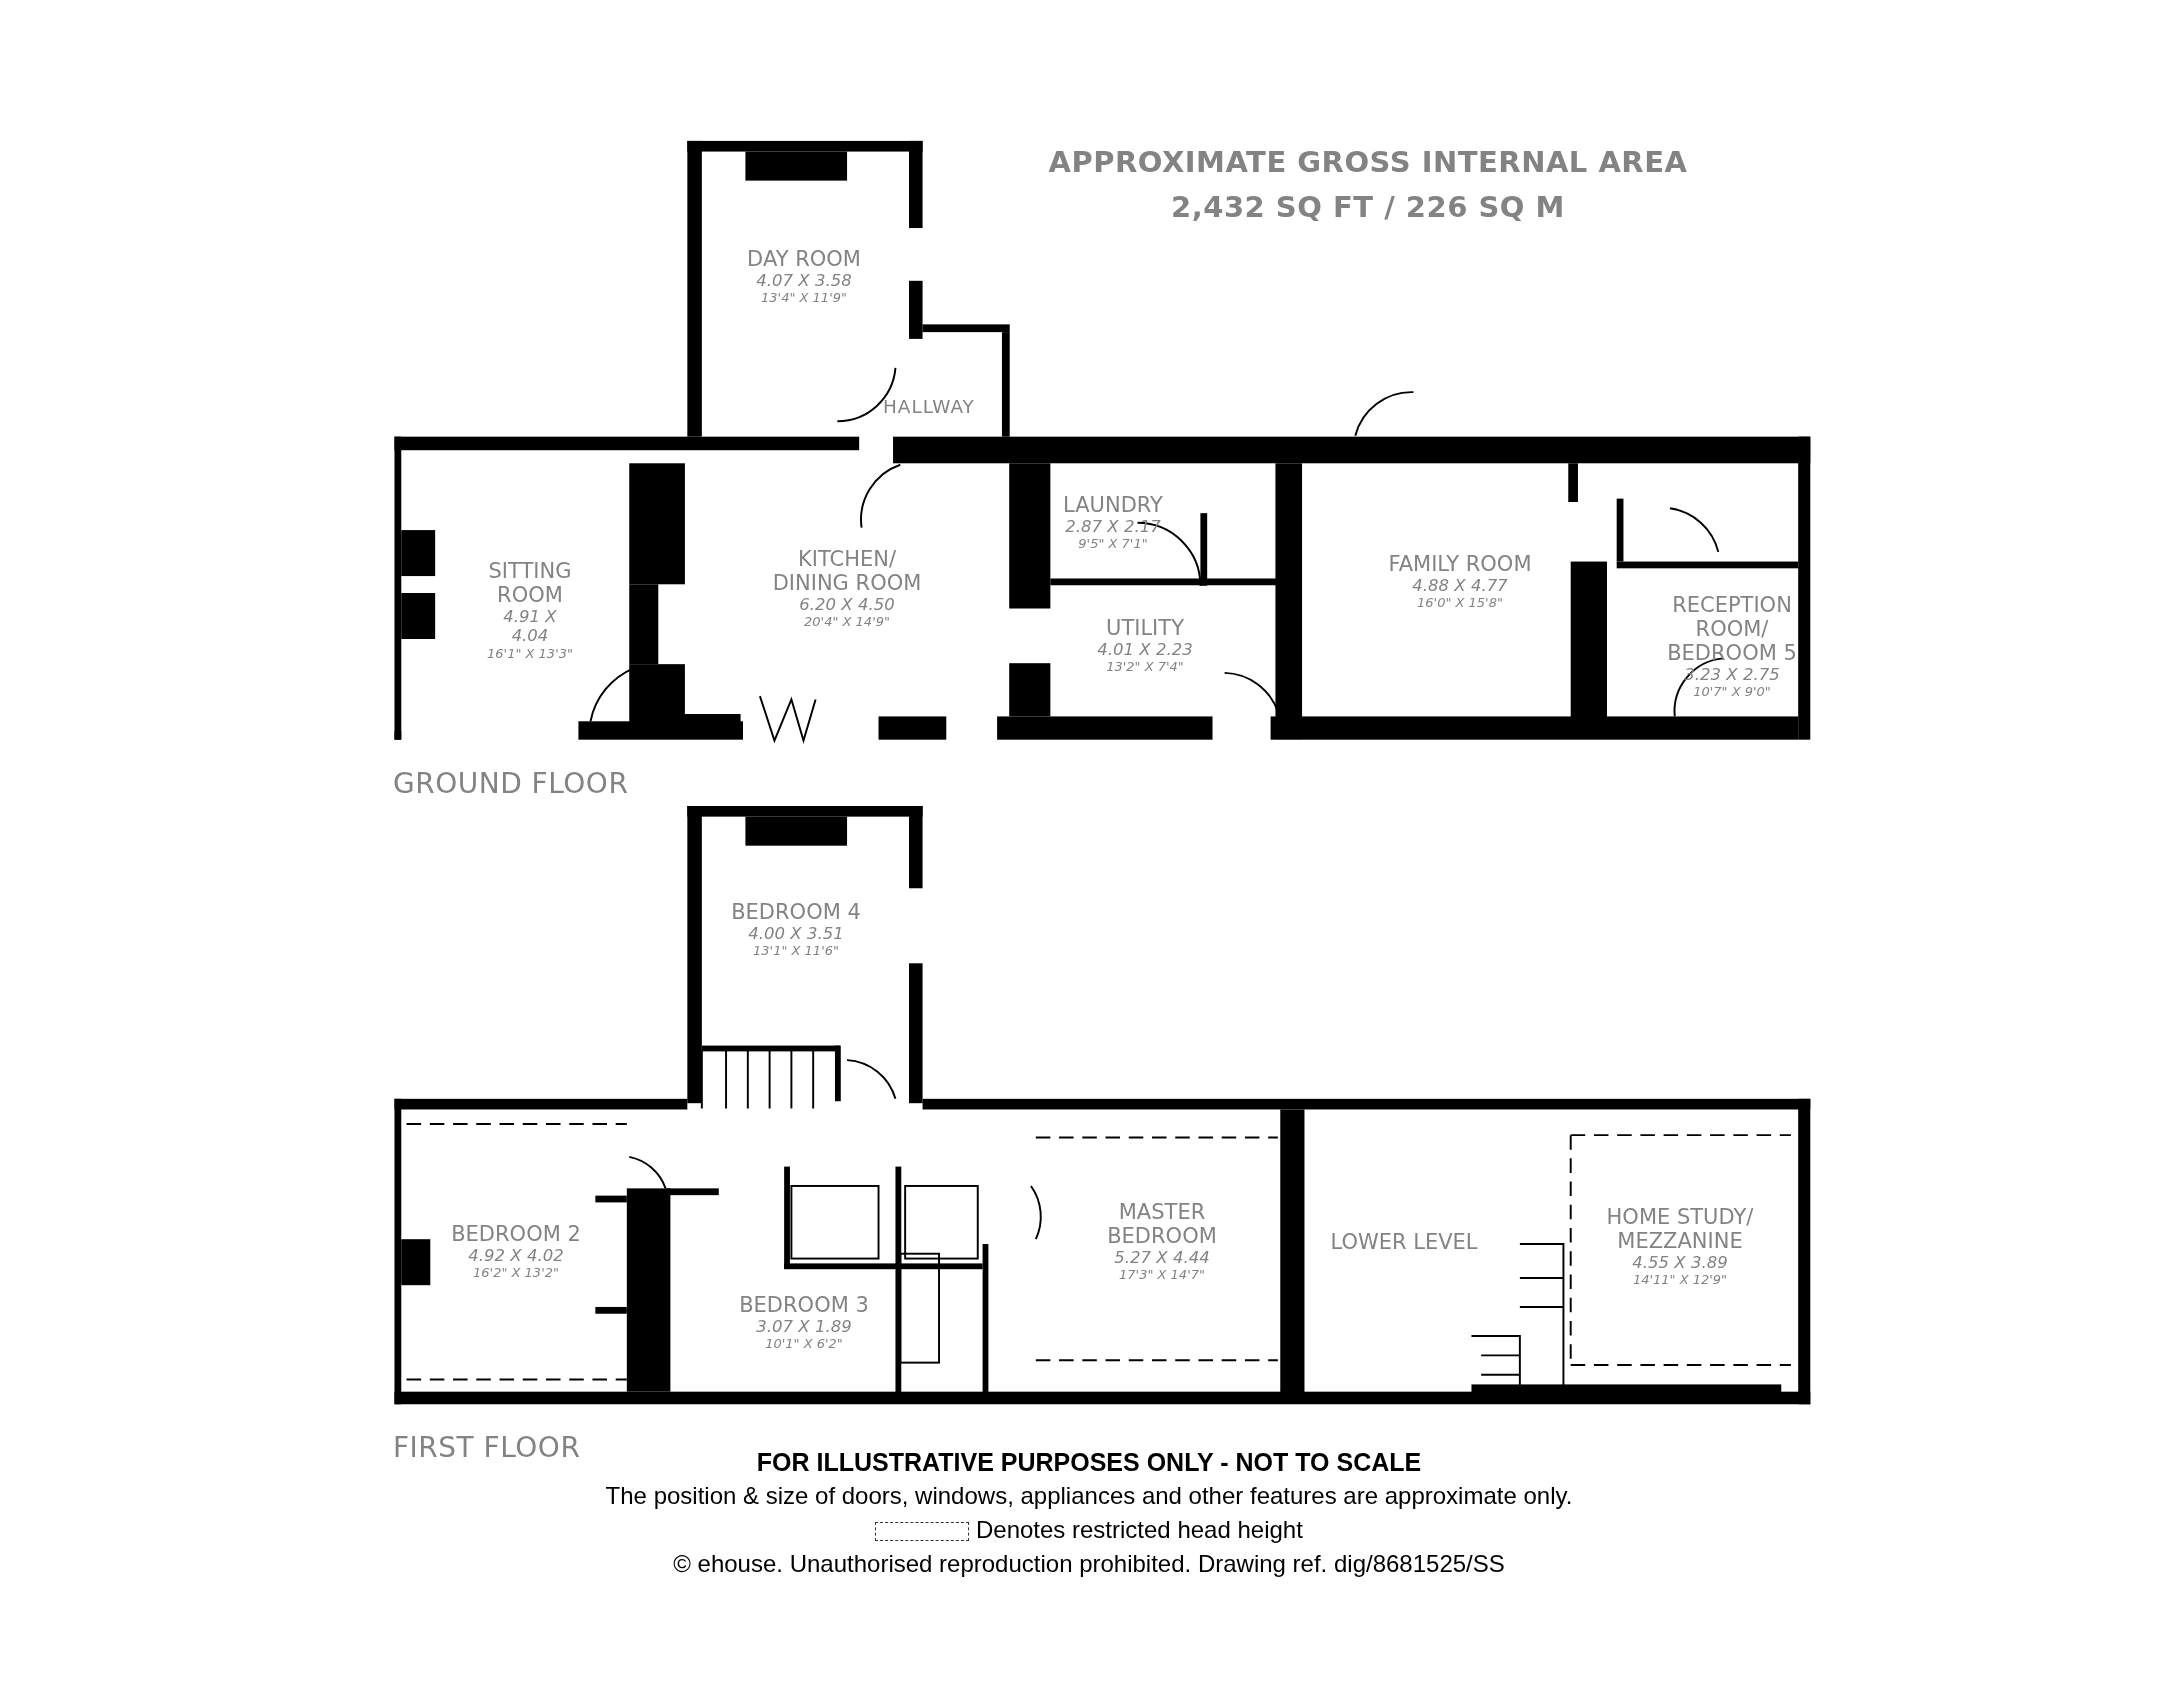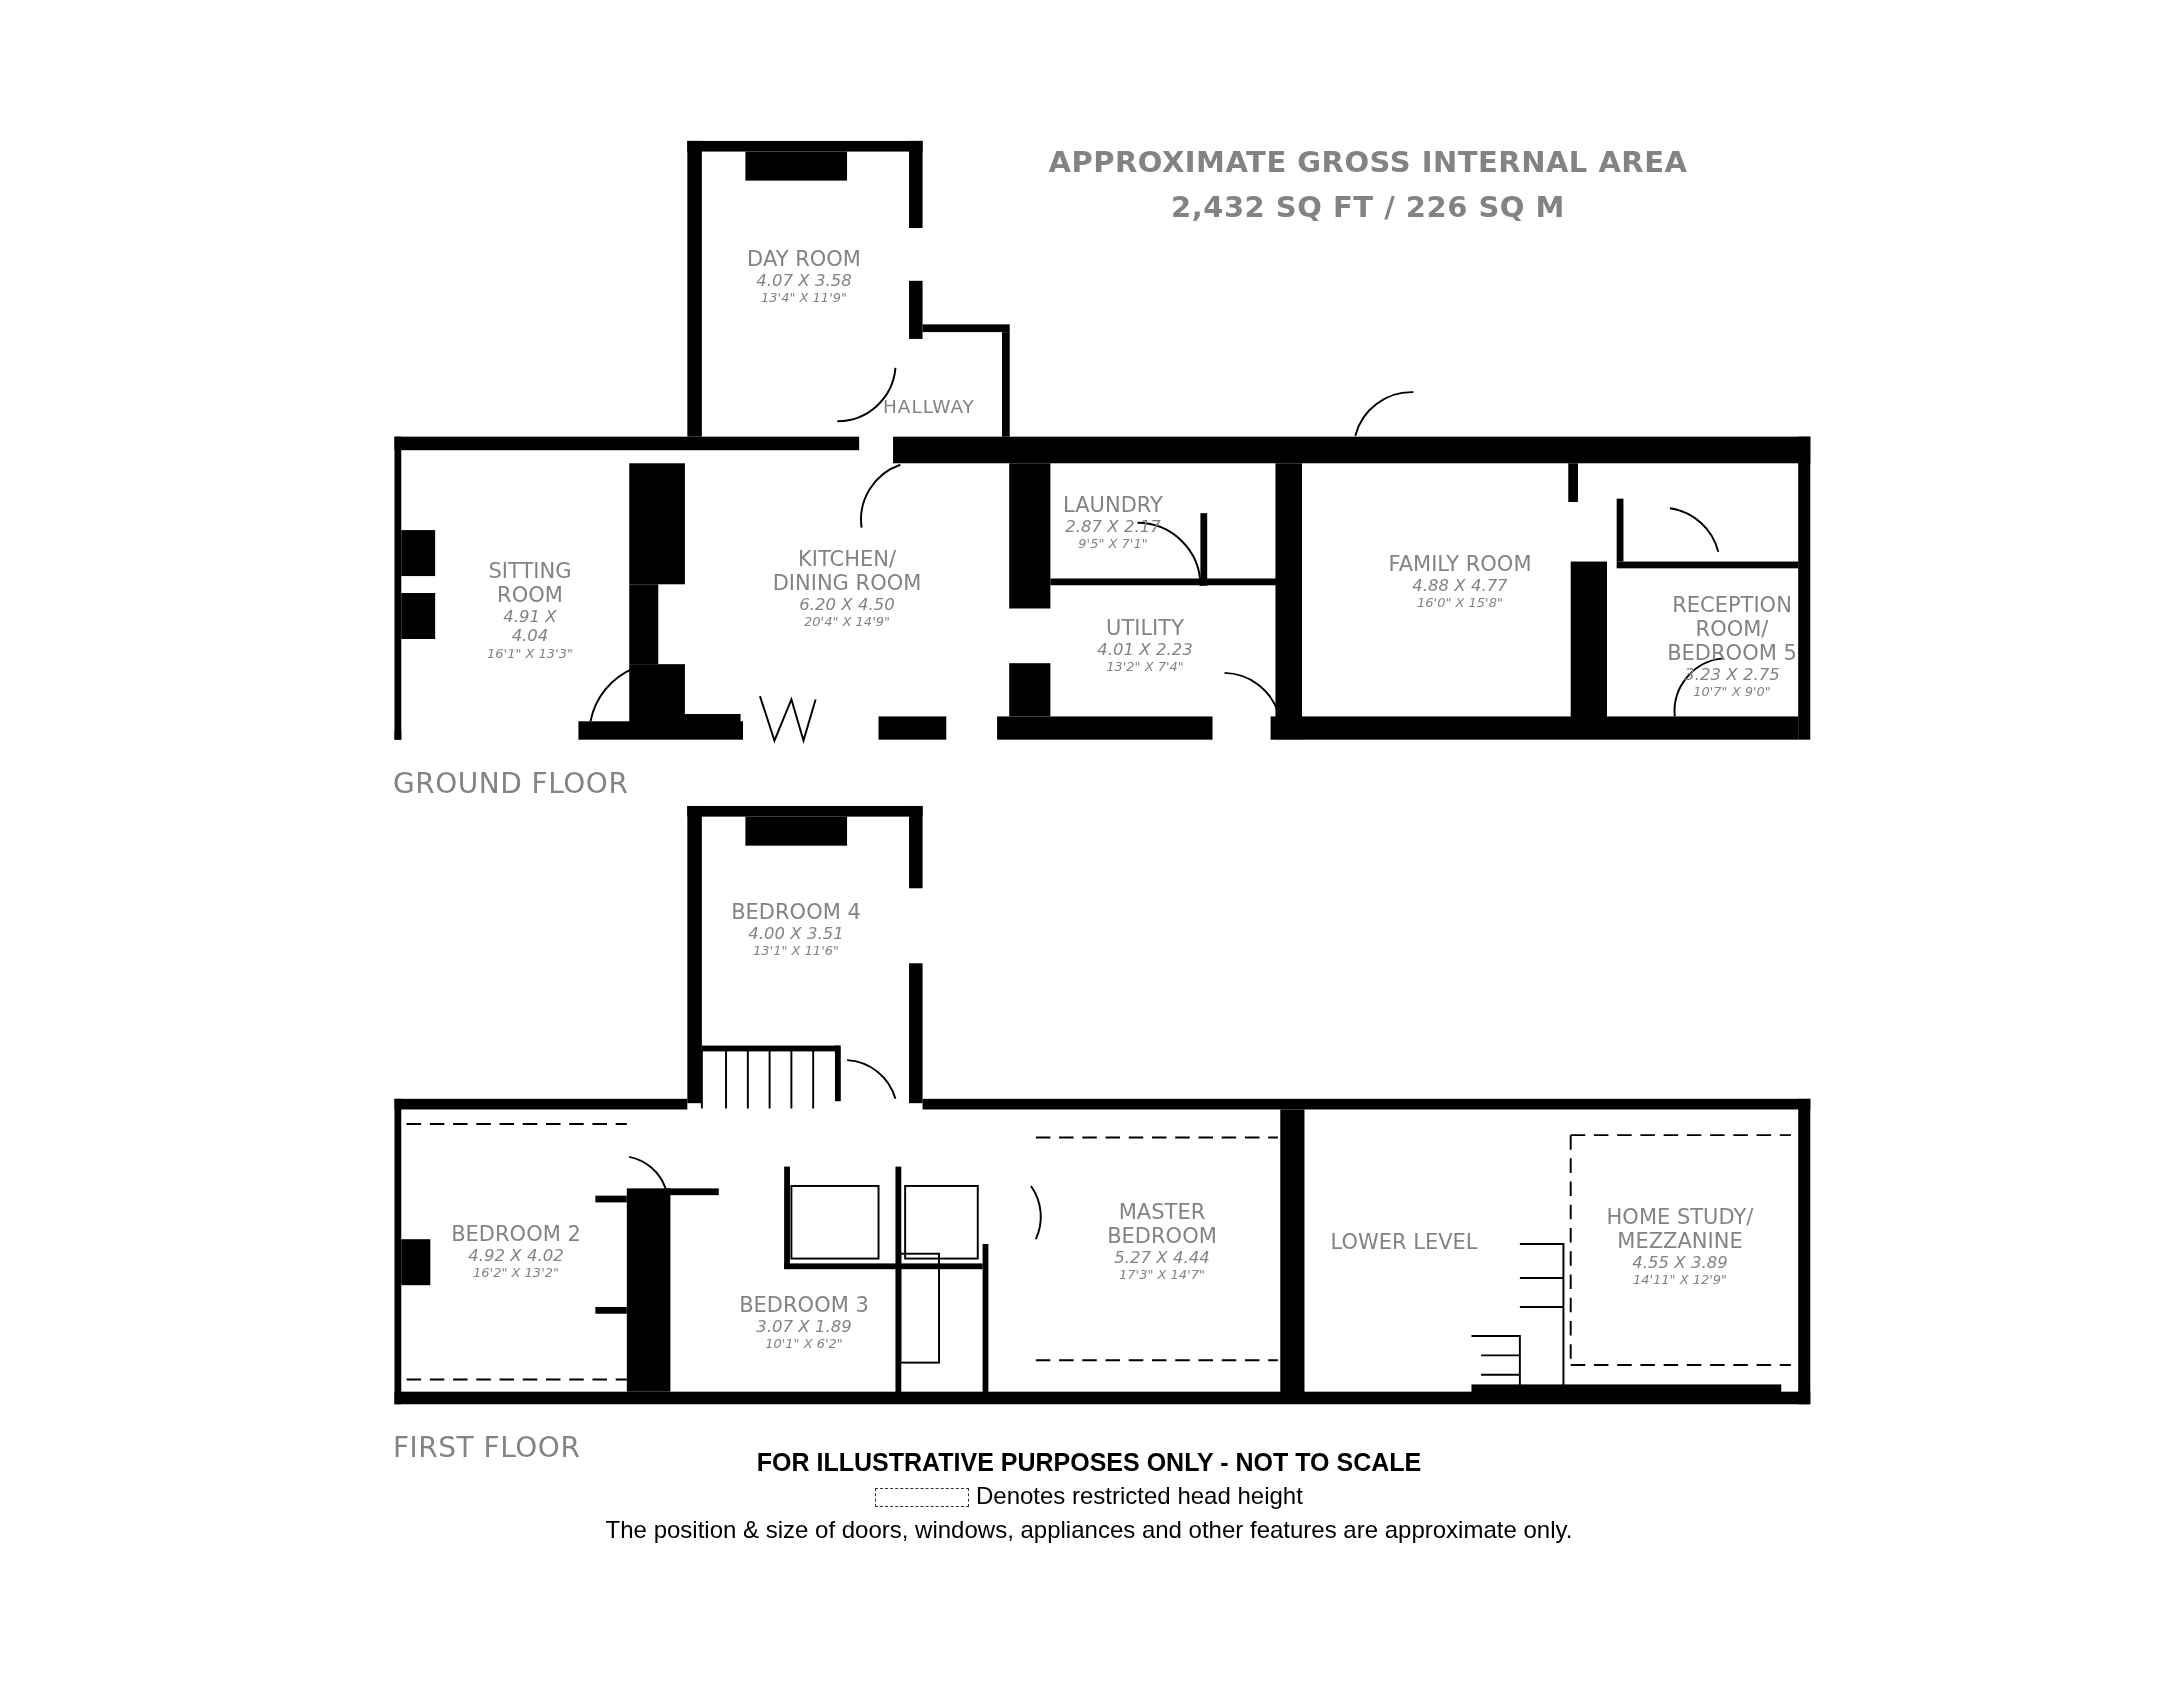--- a/index.html
+++ b/index.html
@@ -198,18 +198,19 @@
 <div class="room" style="left:1680px; top:1205px; width:165px; white-space:normal;">
   <span class="name">HOME STUDY/ MEZZANINE</span>
   <span class="metric">4.55 X 3.89</span>
   <span class="imperial">14'11" X 12'9"</span>
 </div>
 
 <div class="floor-label" style="left:393px; top:1431px;">FIRST FLOOR</div>
 
 <div class="footer">
   <div class="disclaimer">FOR ILLUSTRATIVE PURPOSES ONLY - NOT TO SCALE</div>
+  <div class="line">The position &amp; size of doors, windows, appliances and other features are approximate only.</div>
   <div class="line">
     <span class="legend-box"></span><span>Denotes restricted head height</span>
   </div>
-  <div class="line">The position &amp; size of doors, windows, appliances and other features are approximate only.</div>
+  <div class="line">© ehouse. Unauthorised reproduction prohibited. Drawing ref. dig/8681525/SS</div>
 </div>
 
 
 </body></html>

